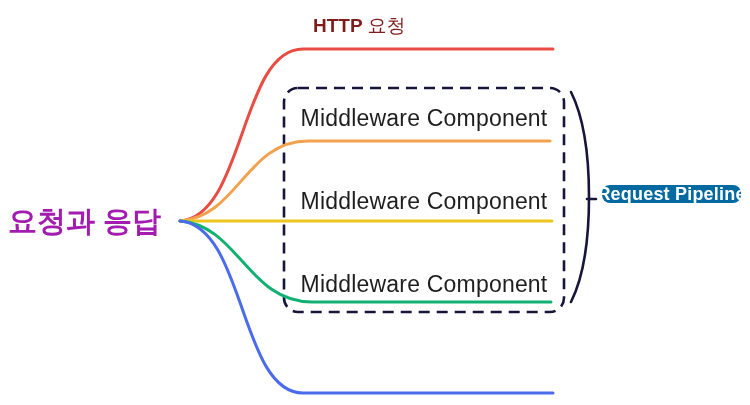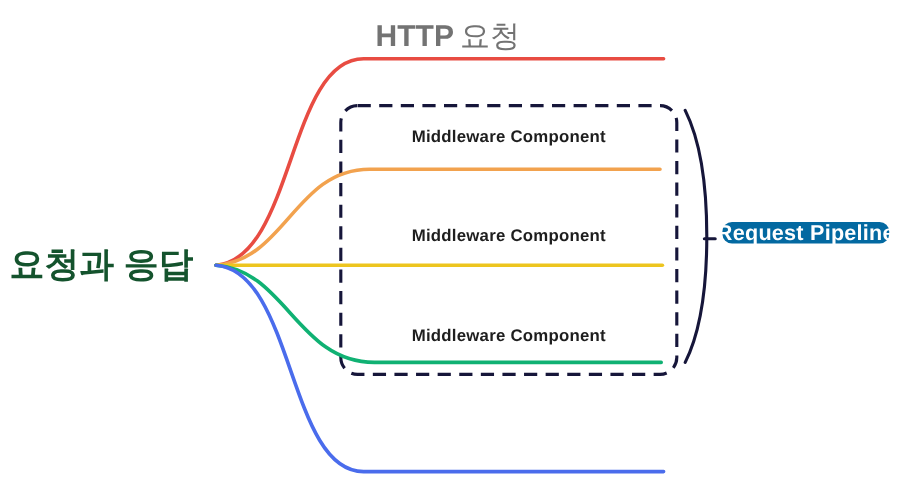--- a/index.html
+++ b/index.html
@@ -9,34 +9,34 @@
     font-family:"Liberation Sans", sans-serif;
   }
   .lines-layer { position:absolute; left:0; top:0; width:750px; height:405px; }
   .lines-layer path, .lines-layer rect { fill:none; }
   .mw-box-rect { stroke:#16163a; stroke-width:2.6; stroke-dasharray:11 7; }
   .edge { stroke-width:3; stroke-linecap:round; }
   .brace { stroke-width:2.6; stroke-linecap:round; }
 
   .root-label {
     position:absolute; left:8px; top:203px; width:160px; height:36px;
-    line-height:36px; font-size:29px; font-weight:700; color:#14532d;
+    line-height:36px; font-size:29px; font-weight:700; color:#a21caf;
     white-space:nowrap;
   }
   .branch-label {
-    position:absolute; font-size:25px; color:#737373; white-space:nowrap;
+    position:absolute; font-size:19px; color:#7f1d1d; white-space:nowrap;
   }
   .branch-label .bold { font-weight:700; }
   .branch-label .reg { font-weight:400; margin-left:5px; }
   .lbl-http-request  { left:313px; top:13px; }
   .lbl-http-response { left:313px; top:353px; }
 
   .mw-label {
     position:absolute; left:284px; width:280px; height:24px;
-    text-align:center; font-size:14px; font-weight:700; color:#1e1e1e;
+    text-align:center; font-size:23px; font-weight:400; color:#1e1e1e;
     letter-spacing:0.2px; white-space:nowrap;
   }
   .mw-1 { top:105px; }
   .mw-2 { top:188px; }
   .mw-3 { top:271px; }
 
   .pipeline-badge {
     position:absolute; left:602px; top:185px; width:139px; height:18px;
     background:#0369a1; border-radius:8px;
     display:flex; align-items:center; justify-content:center;

